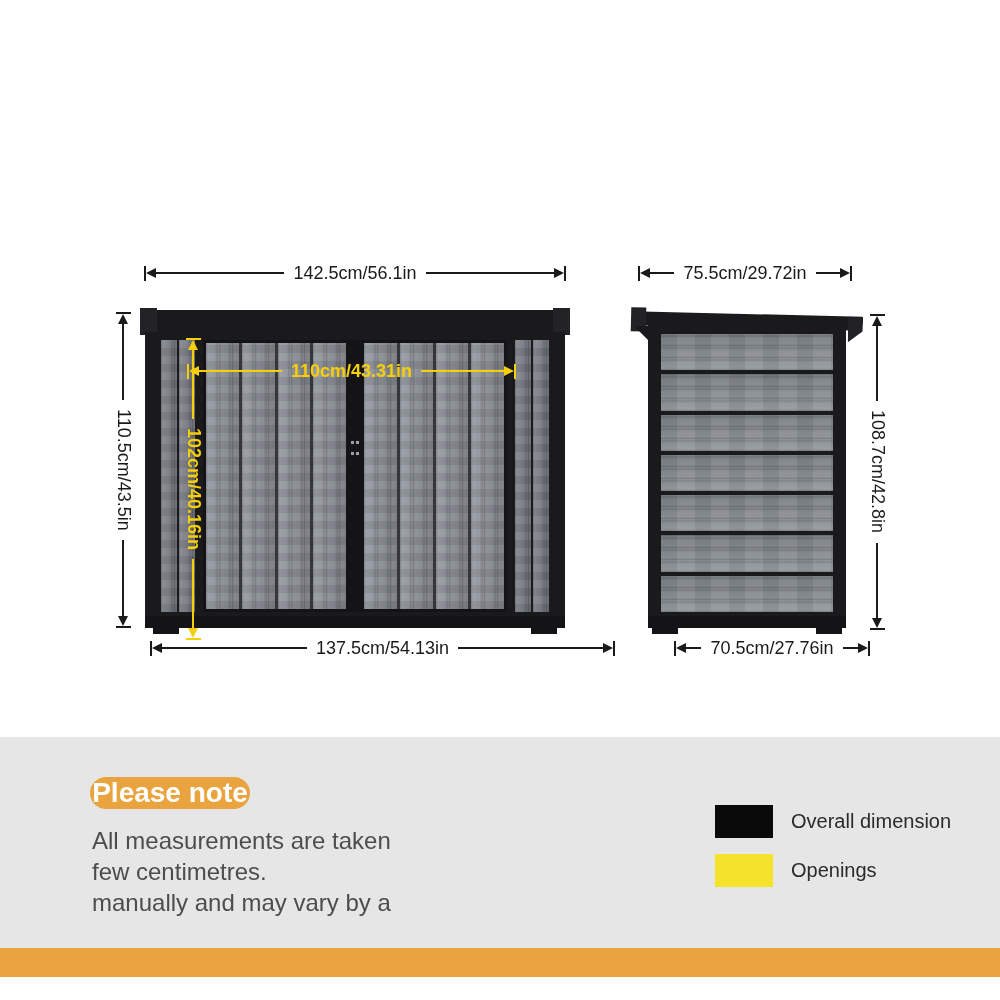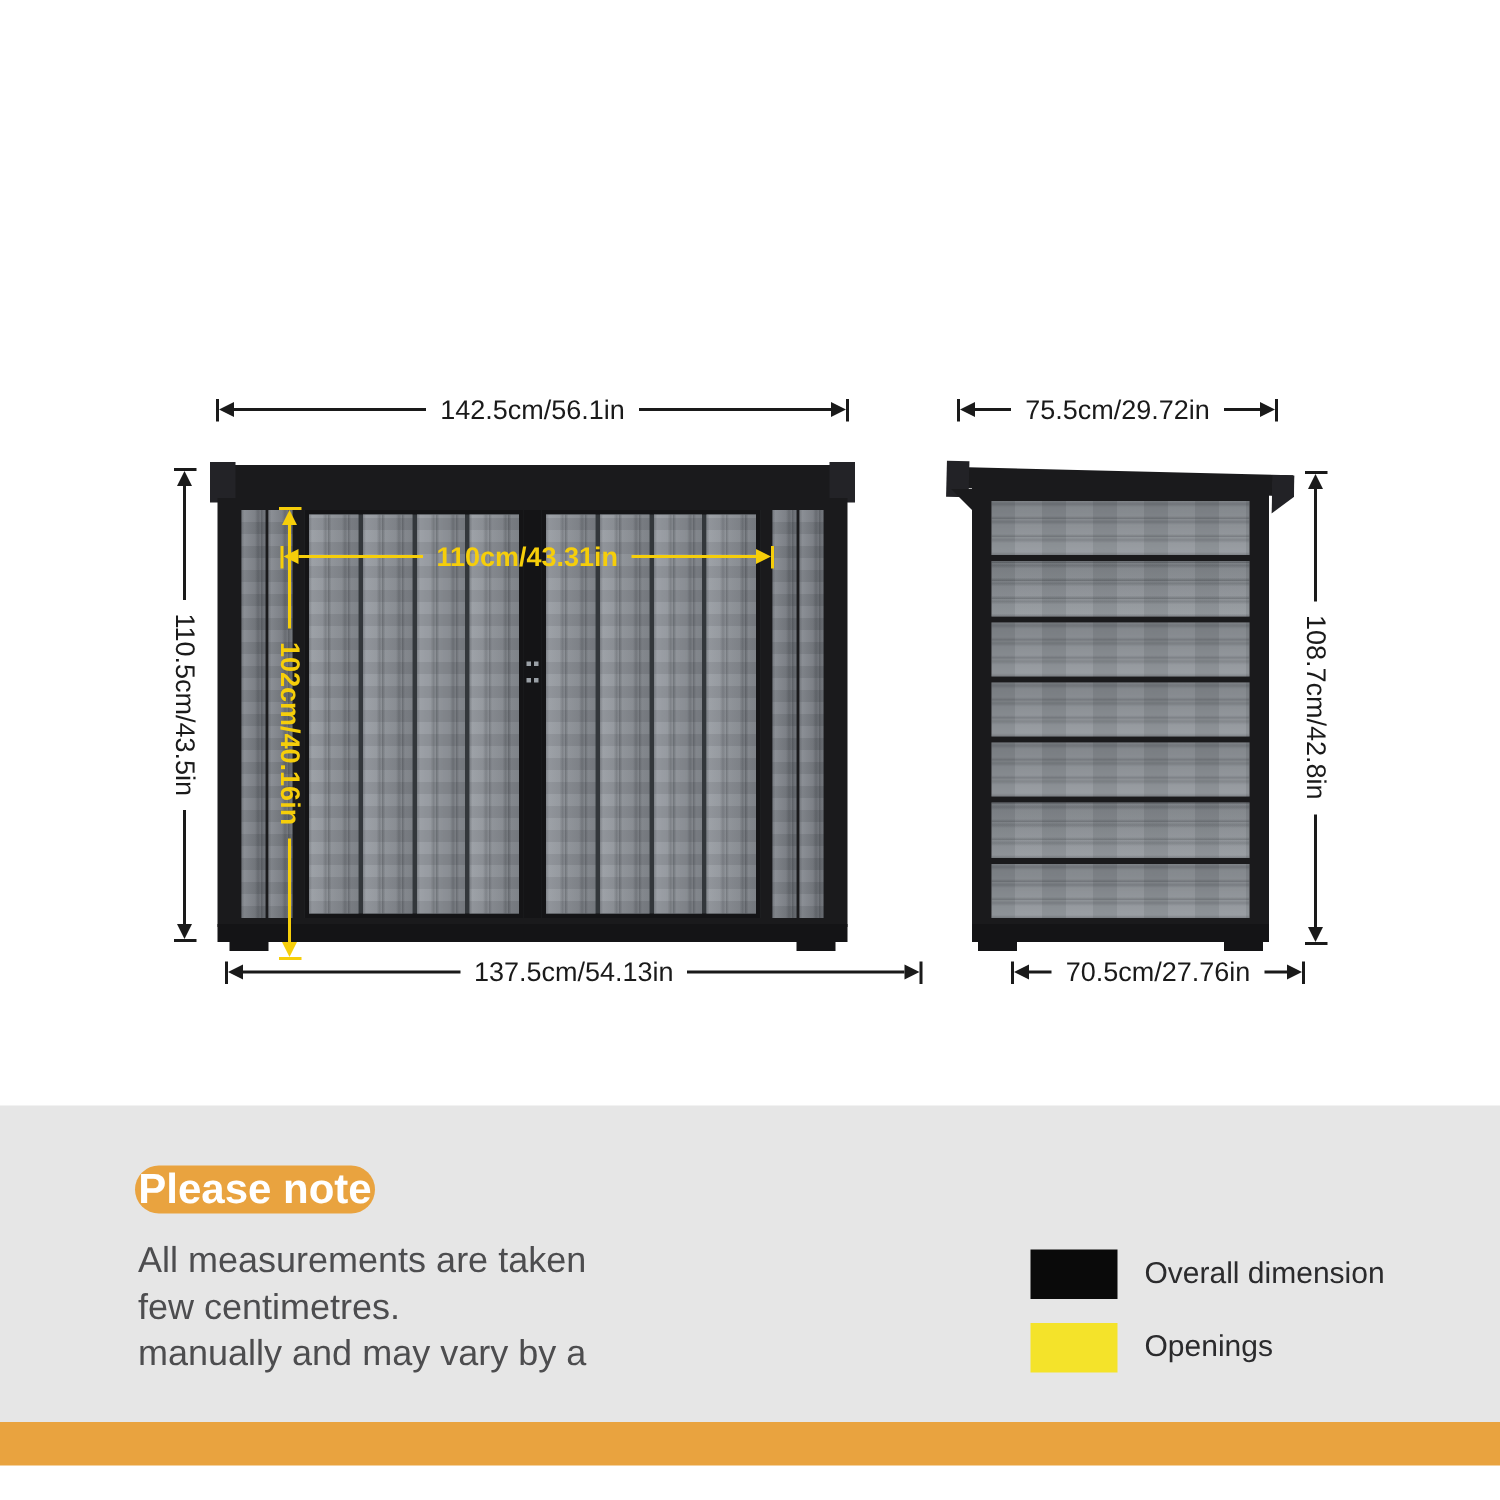--- a/index.html
+++ b/index.html
@@ -82,21 +82,21 @@
   .shed-side .shed-base::before{left:4px;}
   .shed-side .shed-base::after{right:4px;}
 
   
   .note-section{position:absolute;left:0;top:737px;width:1000px;height:211px;background:#e6e6e6;}
   .note-badge{position:absolute;left:90px;top:40px;width:160px;height:32px;border-radius:16px;
               background:#e9a33f;color:#ffffff;font-size:28px;font-weight:bold;
               display:flex;align-items:center;justify-content:center;}
   .note-text{position:absolute;left:92px;top:88px;font-size:24px;line-height:31px;color:#4d4d4f;}
   .note-text span{display:block;}
-  .legend{position:absolute;left:687px;top:68px;margin-top:28px;}
+  .legend{position:absolute;left:715px;top:68px;}
   .legend-row{display:flex;align-items:center;margin-bottom:16px;height:33px;}
   .swatch{width:58px;height:33px;flex:0 0 auto;}
   .swatch.black{background:#0a0a0a;}
   .swatch.yellow{background:#f4e32a;}
   .legend-label{margin-left:18px;font-size:20px;color:#2b2b2d;}
 
   .bottom-bar{position:absolute;left:0;top:948px;width:1000px;height:29px;background:#e9a33f;}
 </style>
 </head>
 <body>

